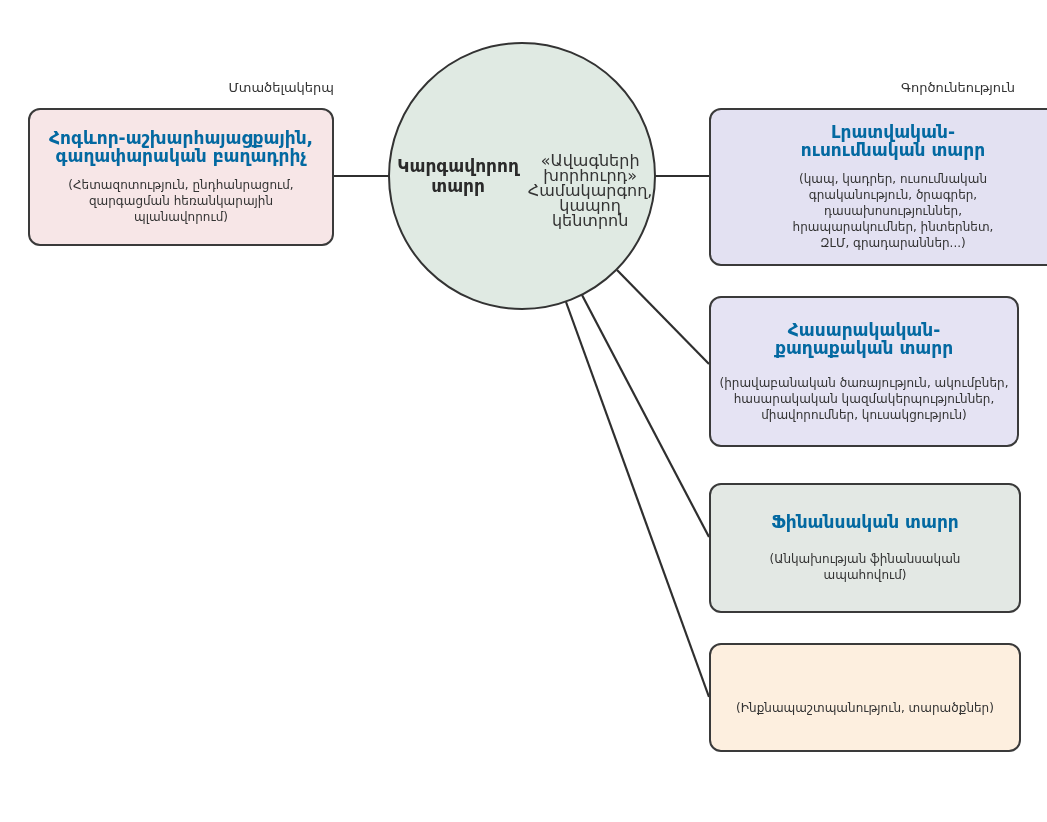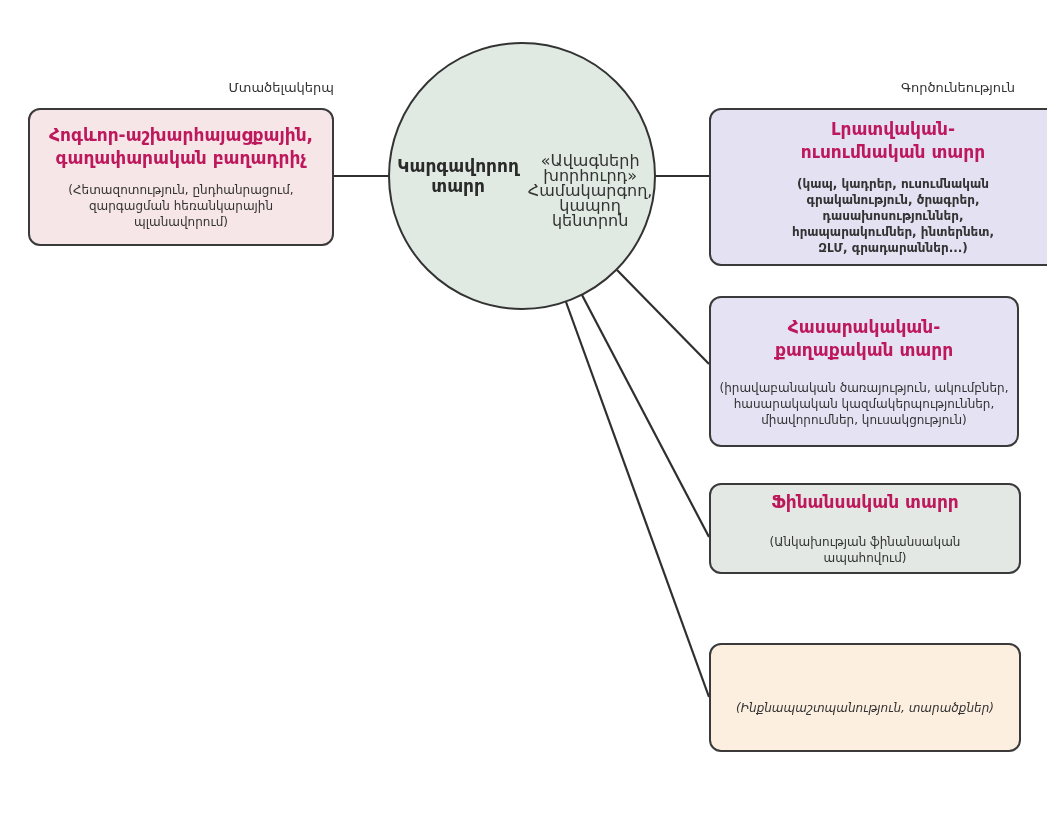--- a/index.html
+++ b/index.html
@@ -3,21 +3,21 @@
 <meta charset="utf-8">
 <style>
   html, body { margin: 0; padding: 0; background: #ffffff; }
   body { width: 1047px; height: 822px; position: relative; overflow: hidden;
          font-family: "DejaVu Sans", "Liberation Sans", sans-serif; color: #2b2b2b; }
   svg.connectors { position: absolute; left: 0; top: 0; width: 1047px; height: 822px; }
   .group-label { position: absolute; font-size: 13px; color: #333; text-align: right; white-space: nowrap; }
   .box { position: absolute; box-sizing: border-box; border: 2.5px solid #3a3a3a; border-radius: 12px;
          display: flex; flex-direction: column; align-items: center; justify-content: center; text-align: center;
          padding: 6px 14px; }
-  .box .title { font-weight: bold; font-size: 17px; line-height: 23px; color: #be185d; }
+  .box .title { font-weight: bold; font-size: 17px; line-height: 18px; color: #0369a1; }
   .box .desc { font-size: 12px; line-height: 16px; color: #333; margin-top: 12px; }
   .circle { position: absolute; box-sizing: border-box; border: 2.5px solid #333; border-radius: 50%;
             display: flex; flex-direction: row; align-items: center; justify-content: flex-end; text-align: center; }
   .circle .title { font-weight: bold; font-size: 17px; color: #2a2a2a; }
   .circle .desc { font-size: 16px; line-height: 15px; color: #333; margin-top: 28px; width: 170px; }
 </style>
 </head>
 <body>
 
 <svg class="connectors" xmlns="http://www.w3.org/2000/svg">
@@ -36,28 +36,28 @@
   <div class="desc" style="width:250px;">(Հետազոտություն, ընդհանրացում, զարգացման հեռանկարային պլանավորում)</div>
 </div>
 
 <div class="circle" style="left:388px; top:42px; width:268px; height:268px; background:#e0eae3;">
   <div class="title">Կարգավորող տարր</div>
   <div class="desc">«Ավագների խորհուրդ» Համակարգող, կապող կենտրոն</div>
 </div>
 
 <div class="box" style="left:709px; top:108px; width:368px; height:158px; background:#e3e1f2;">
   <div class="title" style="width:240px;">Լրատվական-ուսումնական տարր</div>
-  <div class="desc" style="width:220px;font-weight:bold;">(կապ, կադրեր, ուսումնական գրականություն, ծրագրեր, դասախոսություններ, հրապարակումներ, ինտերնետ, ԶԼՄ, գրադարաններ...)</div>
+  <div class="desc" style="width:220px;">(կապ, կադրեր, ուսումնական գրականություն, ծրագրեր, դասախոսություններ, հրապարակումներ, ինտերնետ, ԶԼՄ, գրադարաններ...)</div>
 </div>
 
 <div class="box" style="left:709px; top:296px; width:310px; height:151px; background:#e5e3f3;">
   <div class="title" style="width:260px;">Հասարակական-քաղաքական տարր</div>
   <div class="desc" style="margin-top:18px; width:290px;">(իրավաբանական ծառայություն, ակումբներ, հասարակական կազմակերպություններ, միավորումներ, կուսակցություն)</div>
 </div>
 
-<div class="box" style="left:709px; top:483px; width:312px; height:91px; background:#e3e8e4;">
+<div class="box" style="left:709px; top:483px; width:312px; height:130px; background:#e3e8e4;">
   <div class="title">Ֆինանսական տարր</div>
   <div class="desc" style="width:200px;margin-top:20px;">(Անկախության ֆինանսական ապահովում)</div>
 </div>
 
 <div class="box" style="left:709px; top:643px; width:312px; height:109px; background:#fdefdf;">
-  <div class="desc" style="margin-top:20px;font-style:italic;">(Ինքնապաշտպանություն, տարածքներ)</div>
+  <div class="desc" style="margin-top:20px;">(Ինքնապաշտպանություն, տարածքներ)</div>
 </div>
 
 </body></html>

